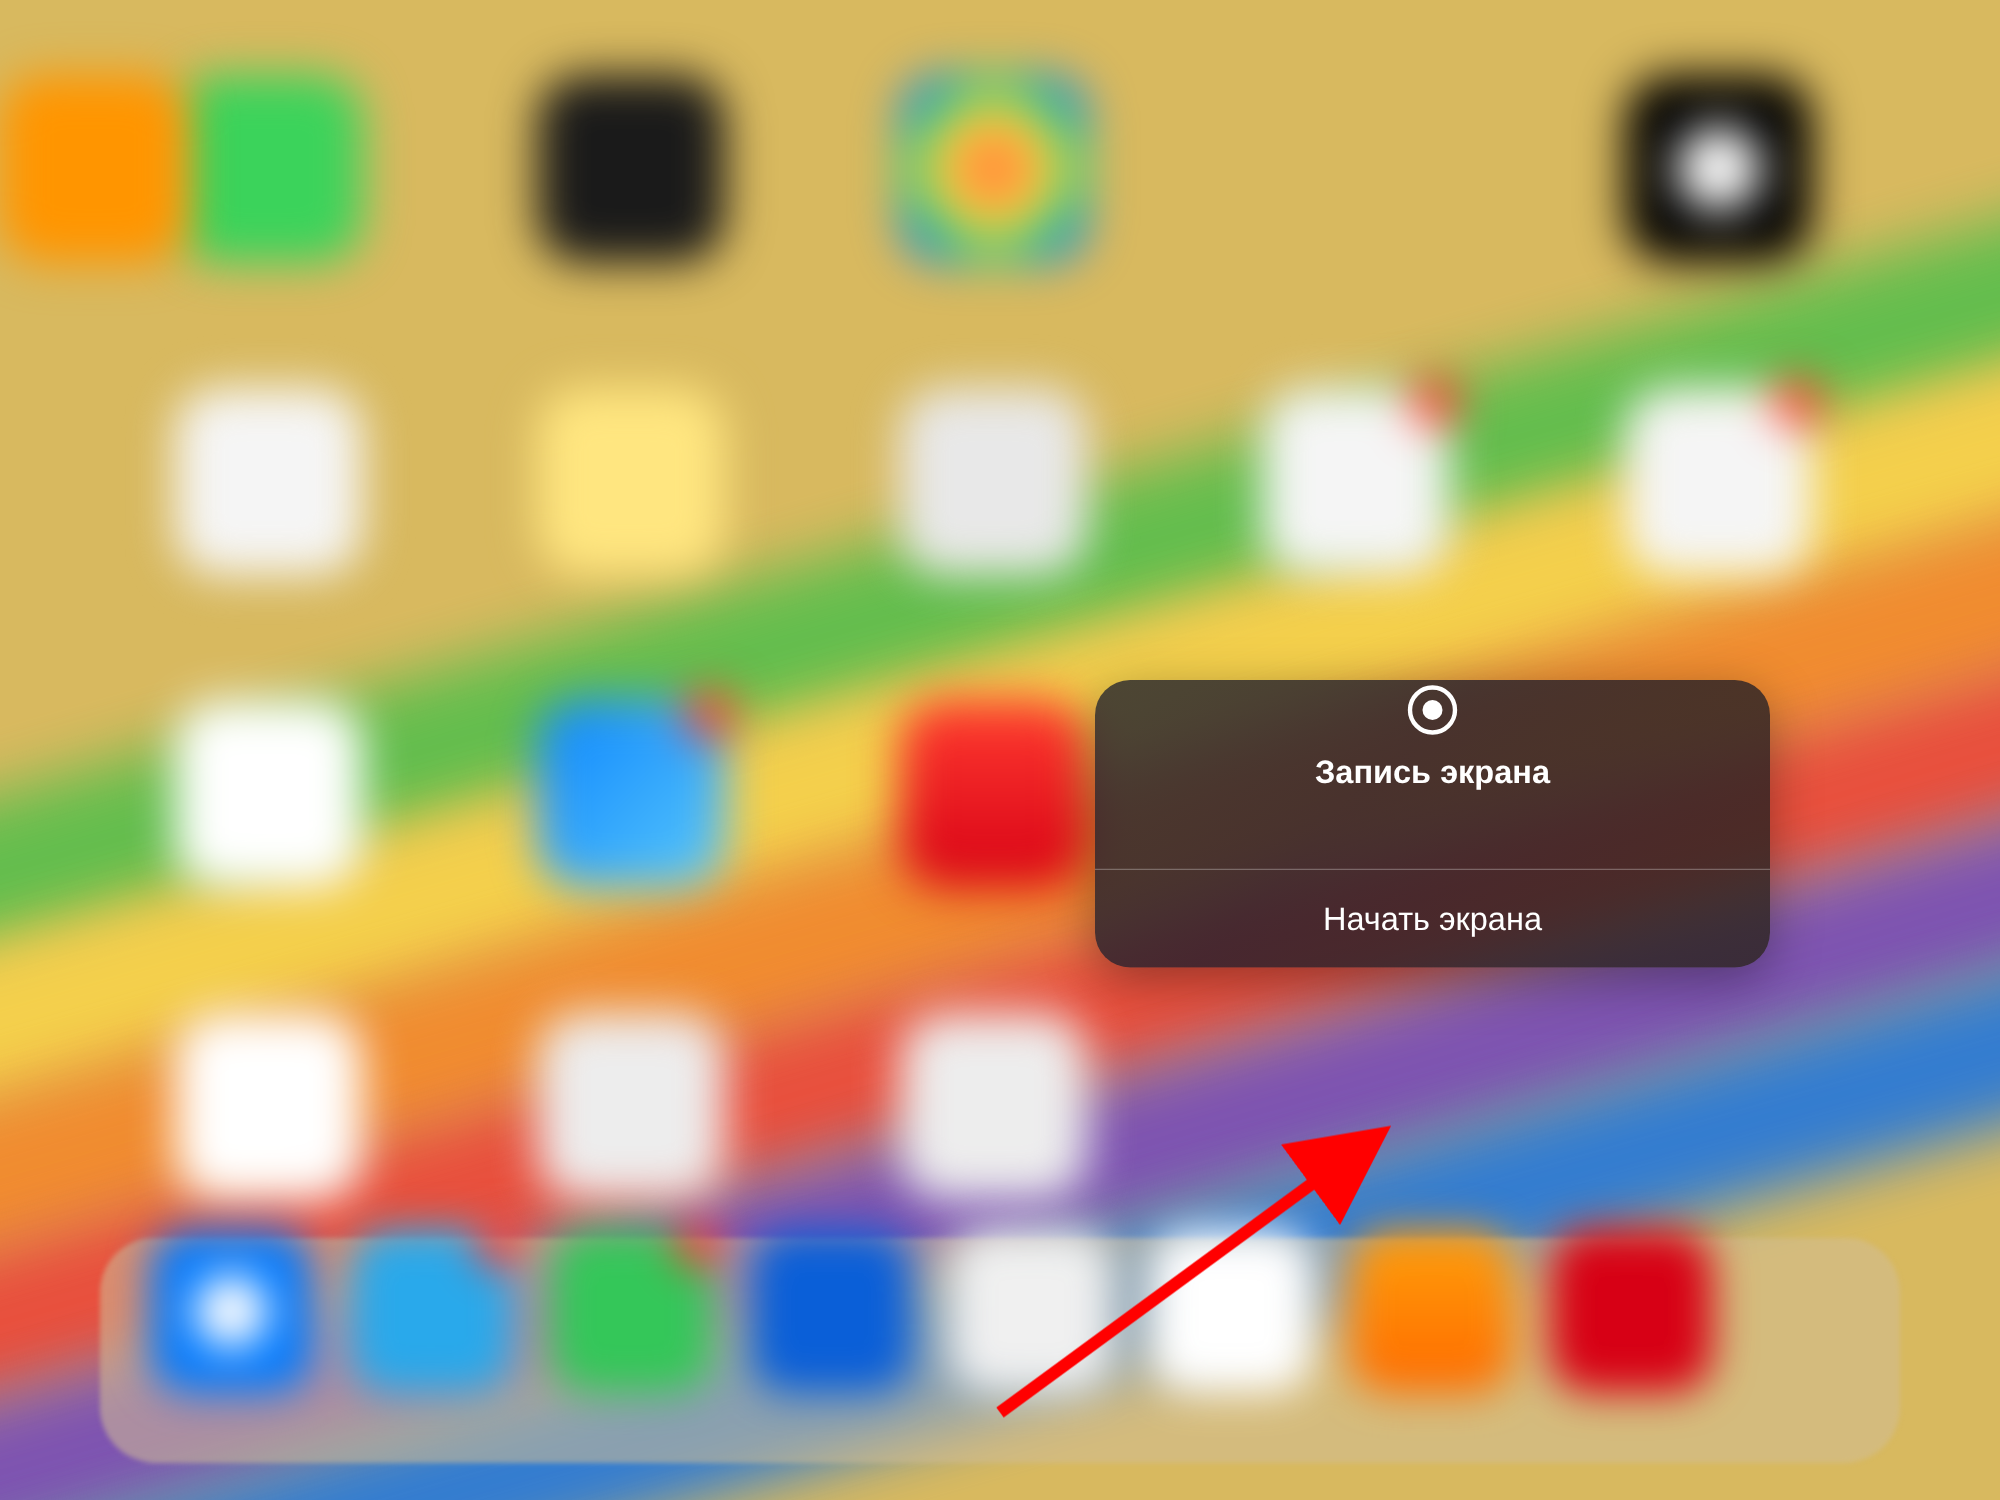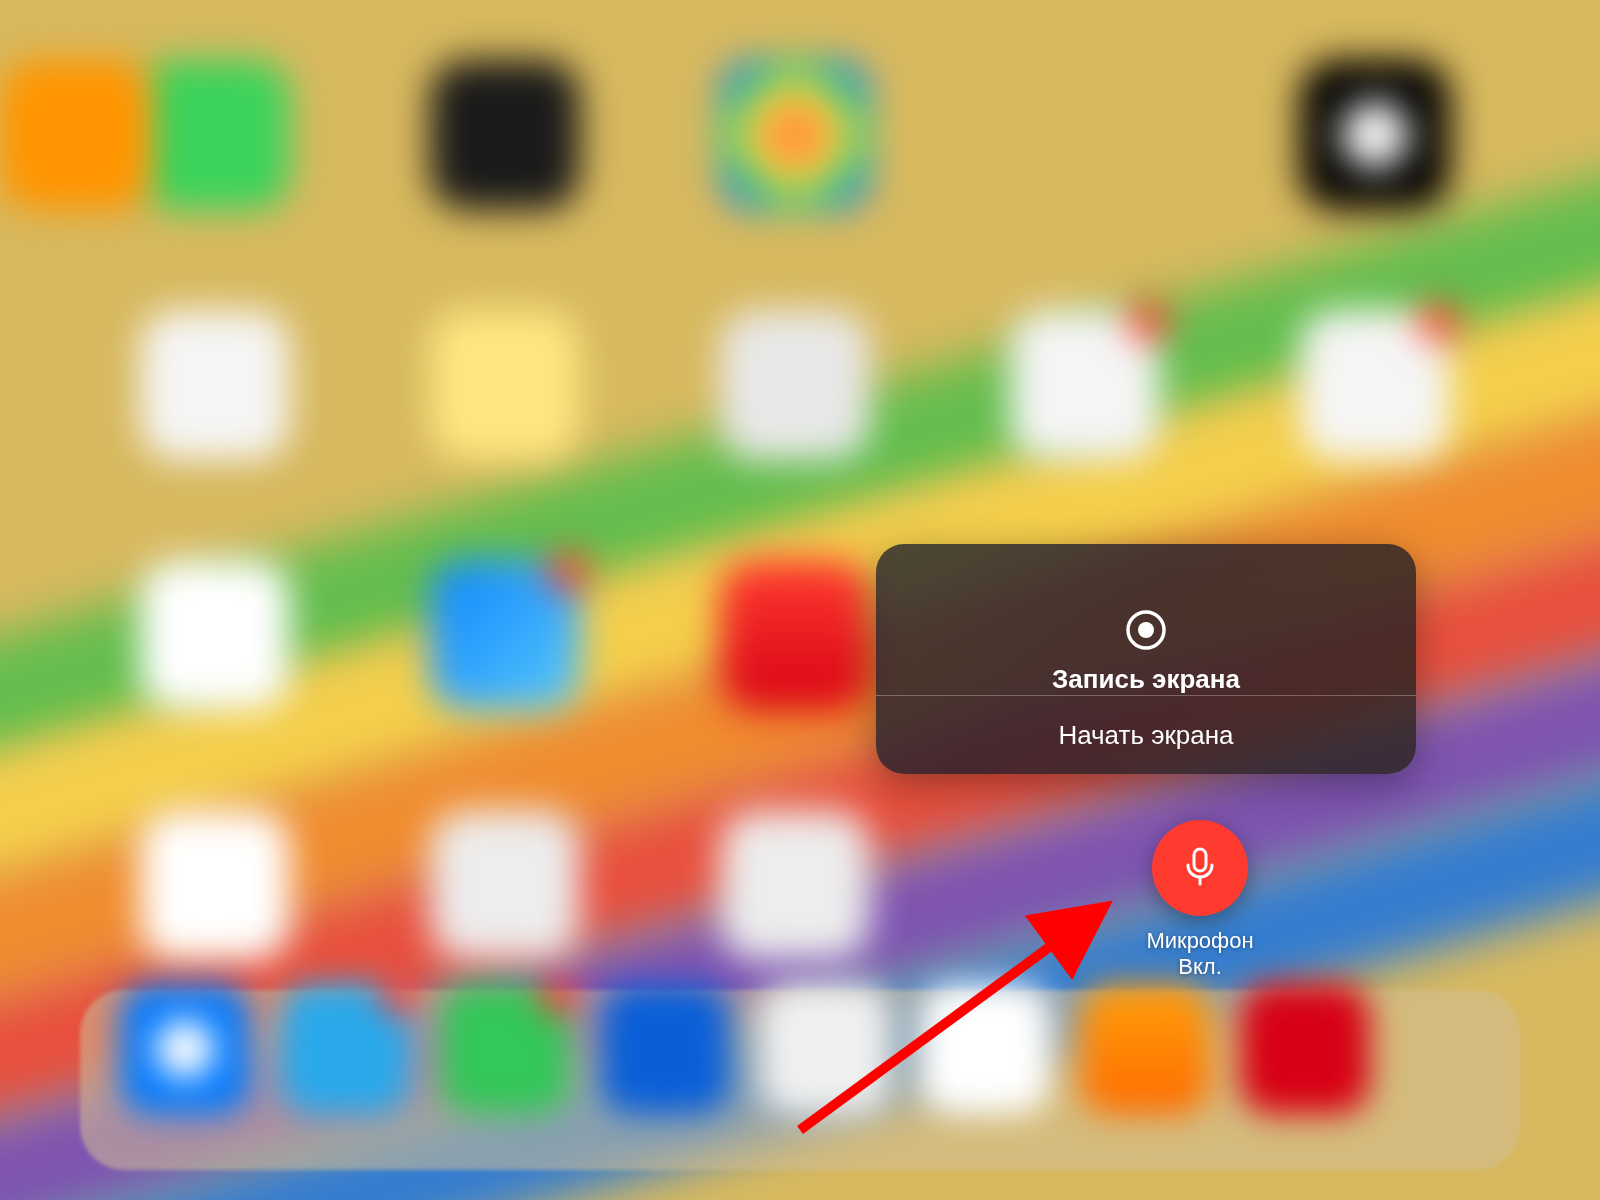--- a/index.html
+++ b/index.html
@@ -16,21 +16,21 @@
   .icon{position:absolute;width:150px;height:150px;border-radius:36px;filter:blur(18px);}
   .icon.badge::after{content:"";position:absolute;top:-8px;right:-8px;width:40px;height:40px;border-radius:50%;background:#ff3b30;}
   
   .dock{position:absolute;left:80px;right:80px;bottom:30px;height:180px;border-radius:44px;background:rgba(210,190,150,0.55);filter:blur(2px);}
   .dicon{position:absolute;bottom:56px;width:130px;height:130px;border-radius:32px;filter:blur(16px);}
   .dicon.badge::after{content:"";position:absolute;top:-6px;right:-6px;width:36px;height:36px;border-radius:50%;background:#ff3b30;}
   
   .panel{position:absolute;top:544px;left:876px;width:540px;height:230px;border-radius:28px;
     background:linear-gradient(135deg,rgba(40,40,46,0.82),rgba(36,30,44,0.82) 40%,rgba(44,36,30,0.82));
     box-shadow:0 10px 40px rgba(0,0,0,.35);color:#fff;display:flex;flex-direction:column;align-items:center;}
-  .panel .topsec{flex:1;display:flex;flex-direction:column;align-items:center;justify-content:flex-end;width:100%;}
+  .panel .topsec{flex:1;display:flex;flex-direction:column;align-items:center;justify-content:flex-start;width:100%;}
   .panel .divider{width:100%;height:1px;background:rgba(255,255,255,.28);}
   .panel .startbtn{height:78px;width:100%;display:flex;align-items:center;justify-content:center;font-size:26px;color:#fff;cursor:pointer;}
   .panel .ptitle{font-size:26px;font-weight:600;margin-top:10px;}
   .rec-icon{width:48px;height:48px;display:flex;align-items:center;justify-content:center;}
   .rec-icon svg{display:block;}
   
   .mic-wrap{position:absolute;top:820px;left:1100px;width:200px;text-align:center;color:#fff;}
   .mic-btn{width:96px;height:96px;border-radius:50%;background:#ff3b30;margin:0 auto;display:flex;align-items:center;justify-content:center;box-shadow:0 6px 22px rgba(0,0,0,.35);cursor:pointer;}
   .mic-label1{margin-top:12px;font-size:22px;text-shadow:0 1px 4px rgba(0,0,0,.4);}
   .mic-label2{font-size:22px;text-shadow:0 1px 4px rgba(0,0,0,.4);}
@@ -90,33 +90,20 @@
         </svg>
       </span>
       <div class="ptitle">Запись экрана</div>
     </div>
     <div class="divider"></div>
     <div class="startbtn">
       <span>Начать экрана</span>
     </div>
   </div>
 
-  <div class="mic-wrap">
-    <div class="mic-btn">
-      <span>
-        <svg width="46" height="46" viewBox="0 0 46 46">
-          <rect x="17" y="6" width="12" height="22" rx="6" fill="none" stroke="#fff" stroke-width="3"></rect>
-          <path d="M11 22c0 7 5.4 12 12 12s12-5 12-12" fill="none" stroke="#fff" stroke-width="3" stroke-linecap="round"></path>
-          <line x1="23" y1="34" x2="23" y2="41" stroke="#fff" stroke-width="3" stroke-linecap="round"></line>
-        </svg>
-      </span>
-    </div>
-    <div class="mic-label1">Микрофон</div>
-    <div class="mic-label2">Вкл.</div>
-  </div>
 
   <svg class="arrow" width="400" height="260">
     <defs>
       <marker id="ah" viewBox="0 0 10 10" refX="8" refY="5" markerWidth="8" markerHeight="8" orient="auto-start-reverse">
         <path d="M0 0 L10 5 L0 10 z" fill="#ff0000"></path>
       </marker>
     </defs>
     <line x1="20" y1="240" x2="320" y2="20" stroke="#ff0000" stroke-width="10" marker-end="url(#ah)"></line>
   </svg>
 

